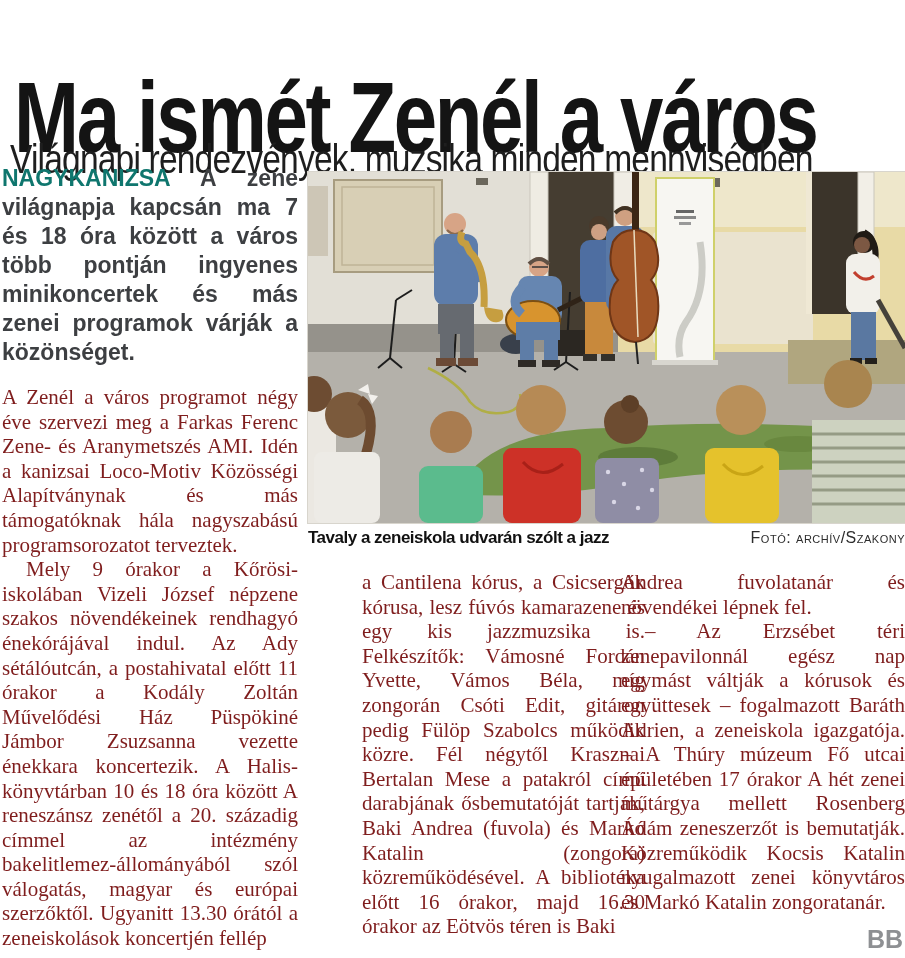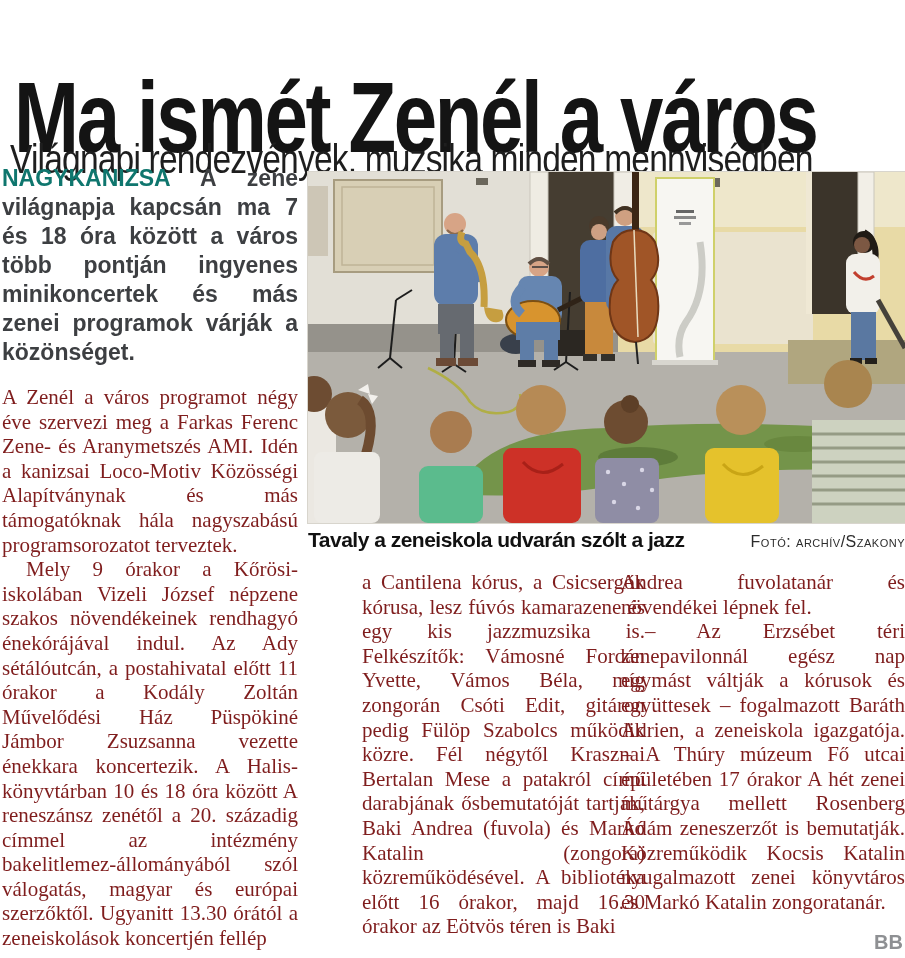--- a/index.html
+++ b/index.html
@@ -18,23 +18,23 @@
   .lead{font-family:"Liberation Sans",sans-serif;font-size:23px;line-height:29px;font-weight:bold;
         color:#3d3f42;text-align:justify;margin:0 0 18px 0;}
   .dateline{color:#0f766e;}
   .body-p{font-family:"Liberation Serif",serif;font-size:21px;line-height:24.6px;color:#7f1d1d;
         text-align:justify;margin:0;}
   .indent{text-indent:24px;}
   .photo-frame{position:absolute;left:308px;top:172px;width:597px;height:351px;outline:1px solid #d8d5cd;}
   .photo-frame svg{display:block;width:100%;height:100%;}
   .caption-row{position:absolute;left:308px;top:528px;width:597px;display:flex;
         justify-content:space-between;align-items:baseline;}
-  .caption{font-weight:bold;font-size:21px;color:#111;letter-spacing:-0.5px;}
+  .caption{font-weight:bold;font-size:17px;color:#111;letter-spacing:-0.5px;}
   .credit{font-variant:small-caps;font-size:16px;color:#2c2c2c;letter-spacing:0.5px;}
-  .byline{position:absolute;right:2px;bottom:2px;font-weight:bold;font-size:20px;color:#8e9093;
+  .byline{position:absolute;right:2px;bottom:2px;font-weight:bold;font-size:25px;color:#8e9093;
         font-family:"Liberation Sans",sans-serif;}
 </style>
 </head>
 <body>
 
 <div class="page">
 
   <h1 class="headline">Ma ismét Zenél a város</h1>
   <h2 class="subheadline">Világnapi rendezvények, muzsika minden mennyiségben</h2>
 

